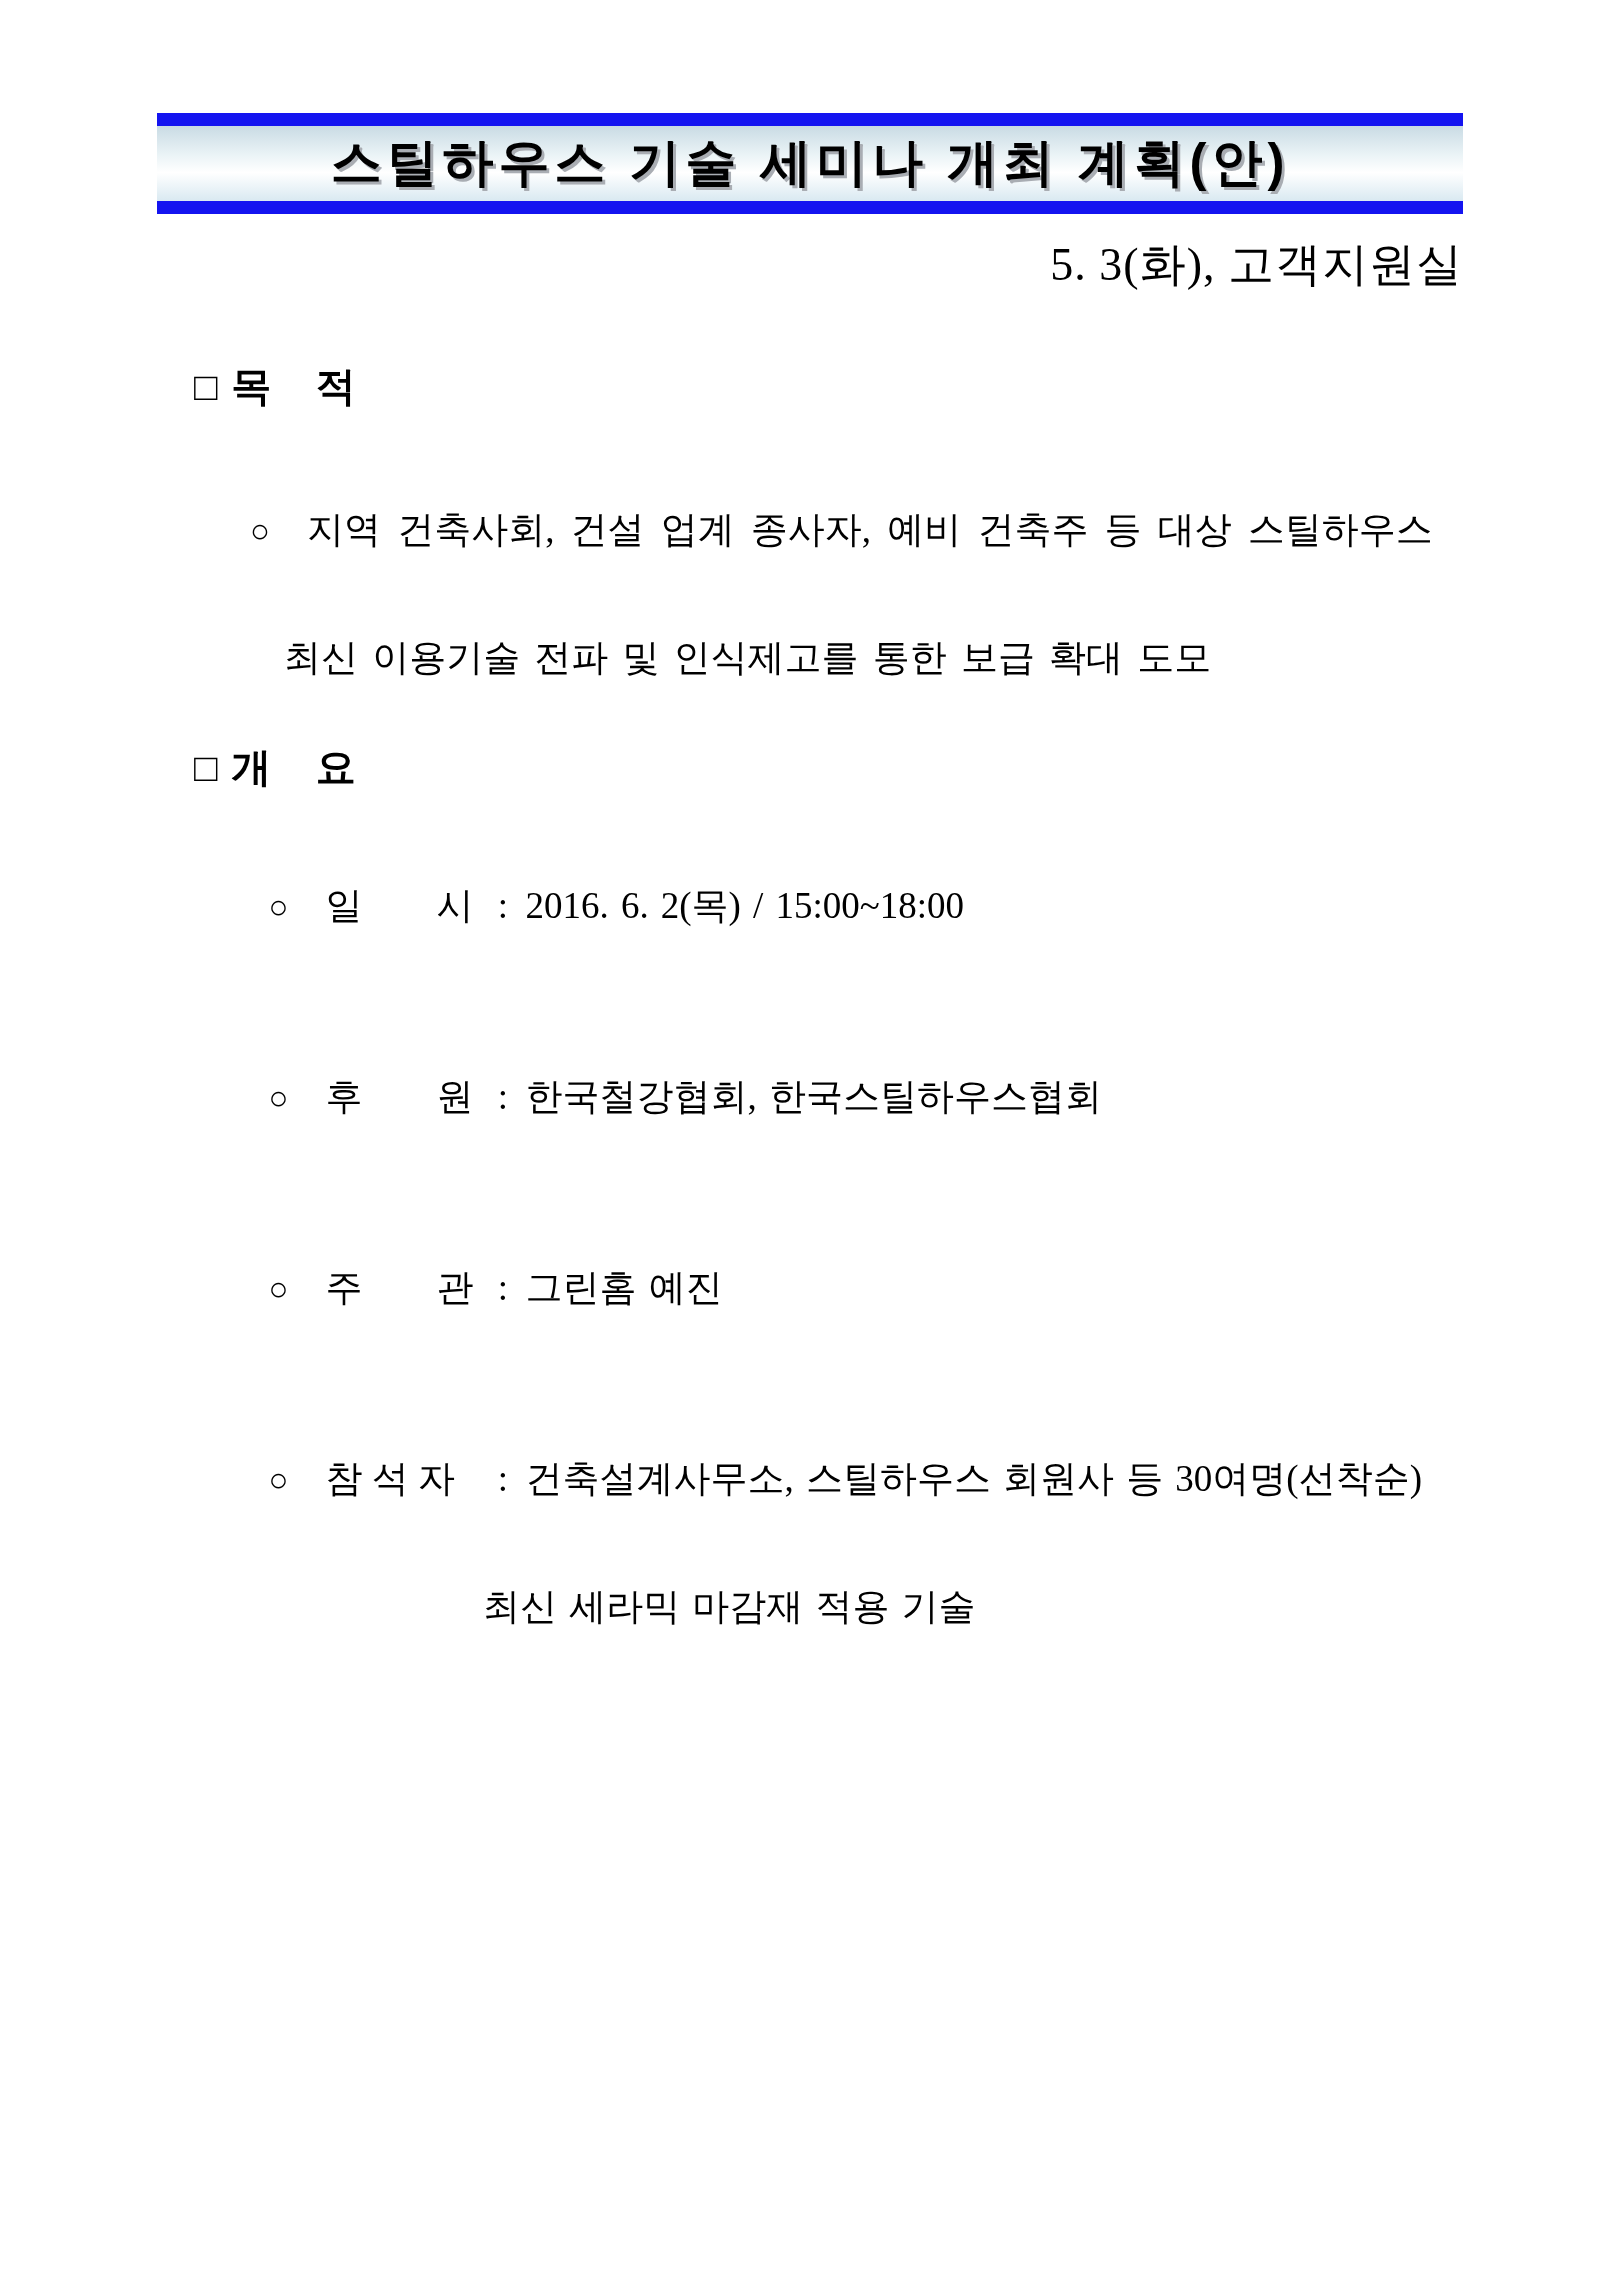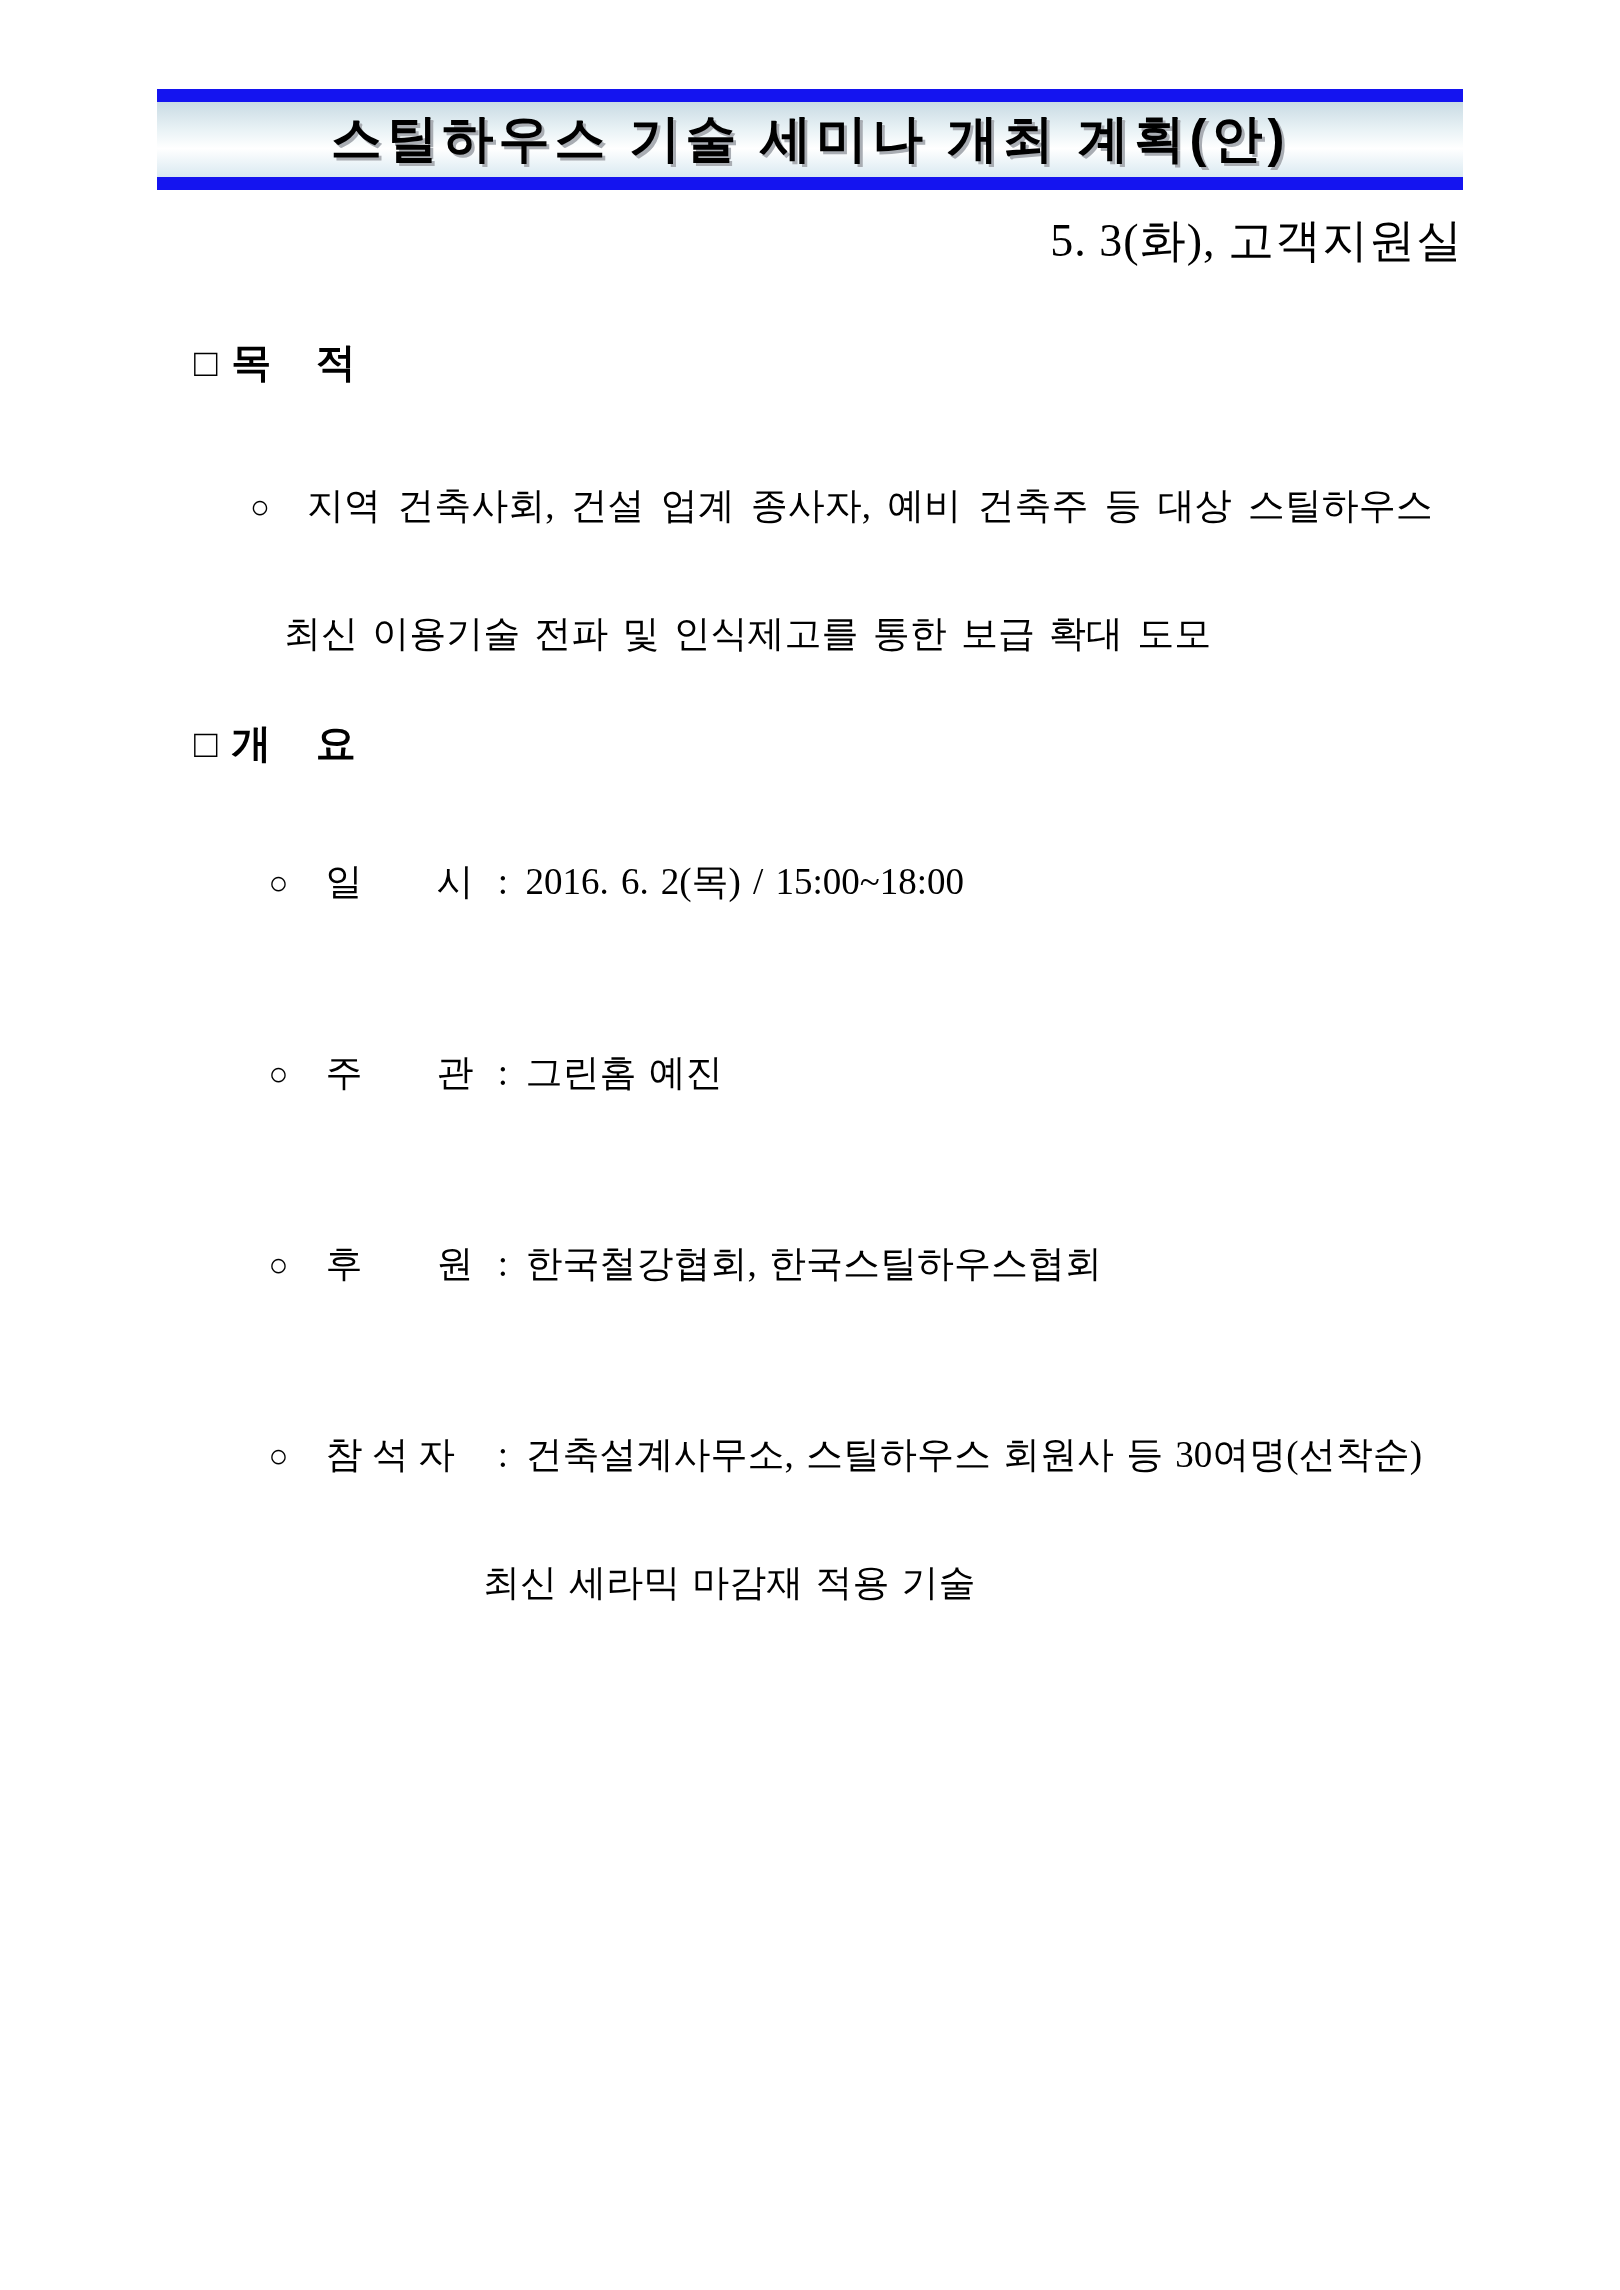--- a/index.html
+++ b/index.html
@@ -10,21 +10,21 @@
     box-sizing: border-box;
     padding: 0 157px;
     background: #ffffff;
     font-family: "Liberation Serif", serif;
     color: #000;
     overflow: hidden;
   }
 
   
   .banner {
-    margin-top: 89px;
+    margin-top: 113px;
     border-top: 13.7px solid var(--bar_blue, #1414f0);
     border-bottom: 13.7px solid var(--bar_blue, #1414f0);
     height: 75px;
     background: linear-gradient(180deg, #c9dbe4 0%, #eaf3f6 38%, #ffffff 62%, #d9e9f1 100%);
     display: flex;
     align-items: center;
     justify-content: center;
     text-align: right;
   }
   .banner-title {
@@ -110,24 +110,24 @@
 
   <div class="sec-heading h-overview">
     <span class="sq">□</span>
     <span>개    요</span>
   </div>
   <div class="ov-list">
     <div class="ov-item">
       <span class="bullet">○</span><span class="ov-label">일　　시</span><span class="ov-sep">:</span><span class="ov-value">2016. 6. 2(목) / 15:00~18:00</span>
     </div>
     <div class="ov-item">
-      <span class="bullet">○</span><span class="ov-label">주　　관</span><span class="ov-sep">:</span><span class="ov-value">그린홈 예진</span>
+      <span class="bullet">○</span><span class="ov-label">후　　원</span><span class="ov-sep">:</span><span class="ov-value">한국철강협회, 한국스틸하우스협회</span>
     </div>
     <div class="ov-item">
-      <span class="bullet">○</span><span class="ov-label">후　　원</span><span class="ov-sep">:</span><span class="ov-value">한국철강협회, 한국스틸하우스협회</span>
+      <span class="bullet">○</span><span class="ov-label">주　　관</span><span class="ov-sep">:</span><span class="ov-value">그린홈 예진</span>
     </div>
     <div class="ov-item">
       <span class="bullet">○</span><span class="ov-label">참 석 자</span><span class="ov-sep">:</span><span class="ov-value">건축설계사무소, 스틸하우스 회원사 등 30여명(선착순)</span>
     </div>
     <div class="ov-cont">최신 세라믹 마감재 적용 기술</div>
   </div>
 
   <div class="note-line benefit">
     
   </div>

